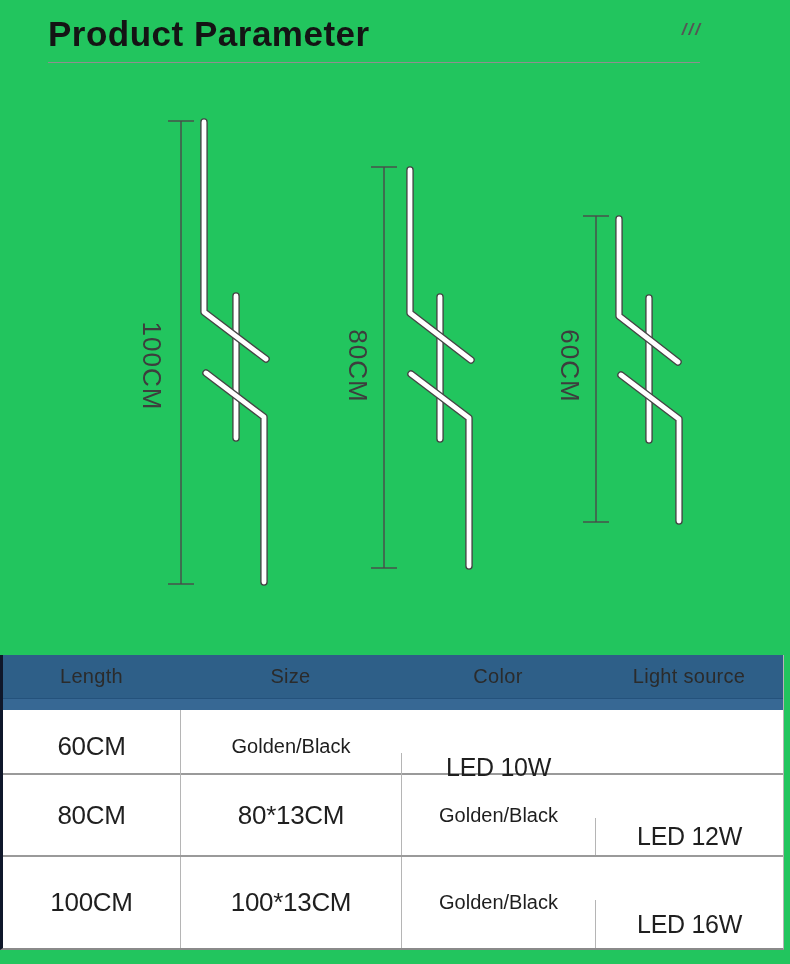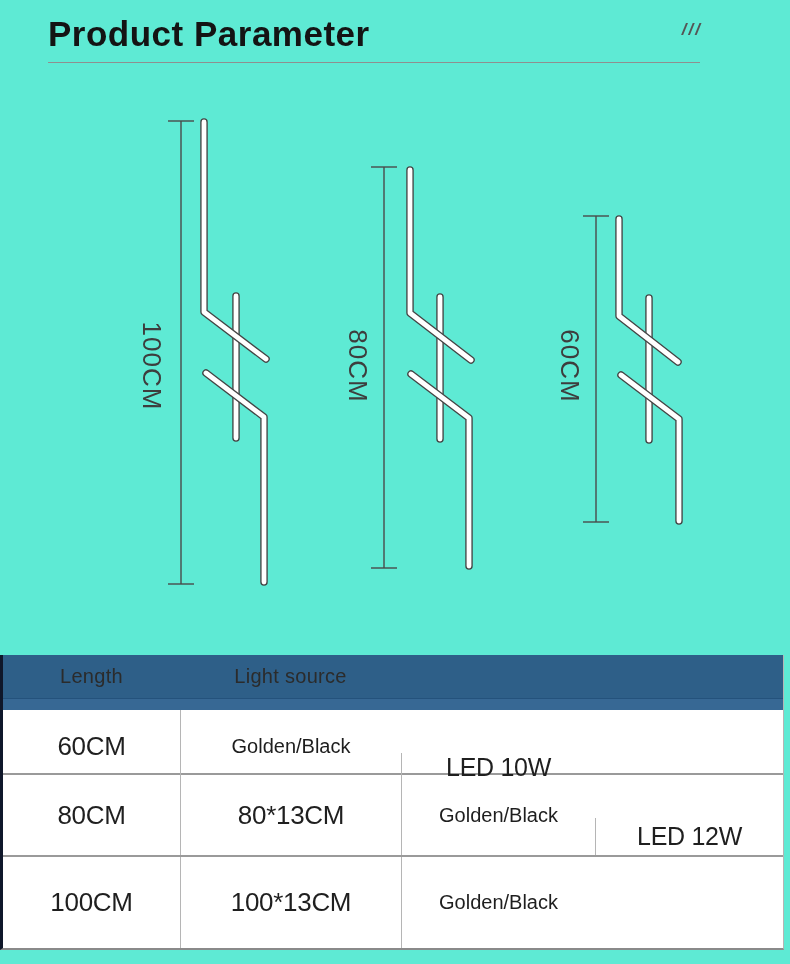--- a/index.html
+++ b/index.html
@@ -1,20 +1,20 @@
 <!DOCTYPE html>
 <html><head>
 <meta charset="utf-8">
 <style>
   html, body { margin: 0; padding: 0; background: #ffffff; }
   .page {
     position: relative;
     width: 790px;
     height: 964px;
-    background: #5eead4;
+    background: #22c55e;
     overflow: hidden;
     font-family: "Liberation Sans", sans-serif;
   }
 
   
   .page-title {
     position: absolute;
     left: 48px;
     top: 14px;
     margin: 0;
@@ -169,35 +169,38 @@
       <polyline class="bo" points="619,219 619,316 678,362"></polyline>
       <polyline class="bi" points="619,219 619,316 678,362"></polyline>
       <polyline class="bo" points="621,375 679,419 679,521"></polyline>
       <polyline class="bi" points="621,375 679,419 679,521"></polyline>
     </g>
   </svg>
 
   <div class="spec-table">
     <div class="t-header">
       <div class="th-cell">Length</div>
+      <div class="th-cell">Size</div>
+      <div class="th-cell">Color</div>
       <div class="th-cell">Light source</div>
     </div>
     <div class="t-header-strip"></div>
 
     <div class="t-row r1">
       <div class="td-cell">60CM</div>
       <div class="td-cell color-cell">Golden/Black</div>
       <div class="td-cell led-cell">LED 10W</div>
     </div>
     <div class="t-row r2">
       <div class="td-cell">80CM</div>
       <div class="td-cell">80*13CM</div>
       <div class="td-cell color-cell">Golden/Black</div>
       <div class="td-cell led-cell">LED 12W</div>
     </div>
     <div class="t-row r3">
       <div class="td-cell">100CM</div>
       <div class="td-cell">100*13CM</div>
       <div class="td-cell color-cell">Golden/Black</div>
+      <div class="td-cell led-cell">LED 16W</div>
     </div>
   </div>
 
 </div>
 
 </body></html>

